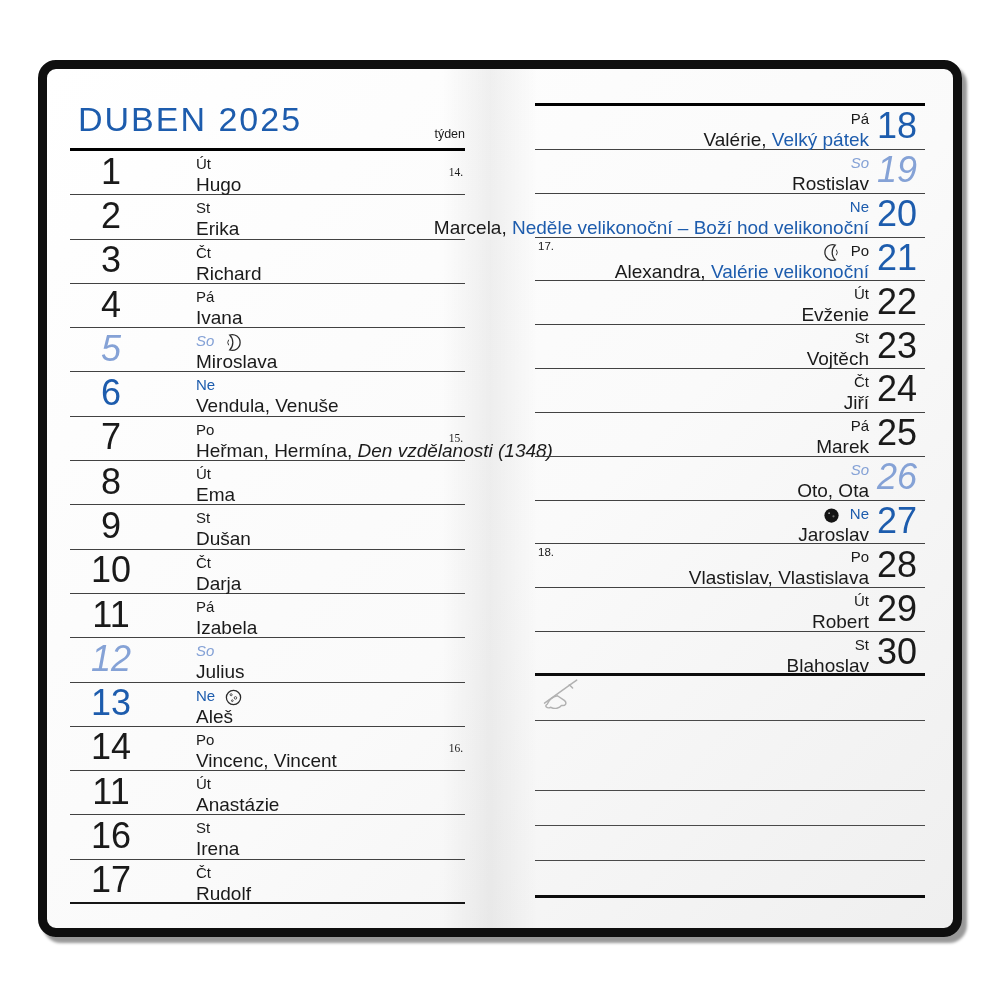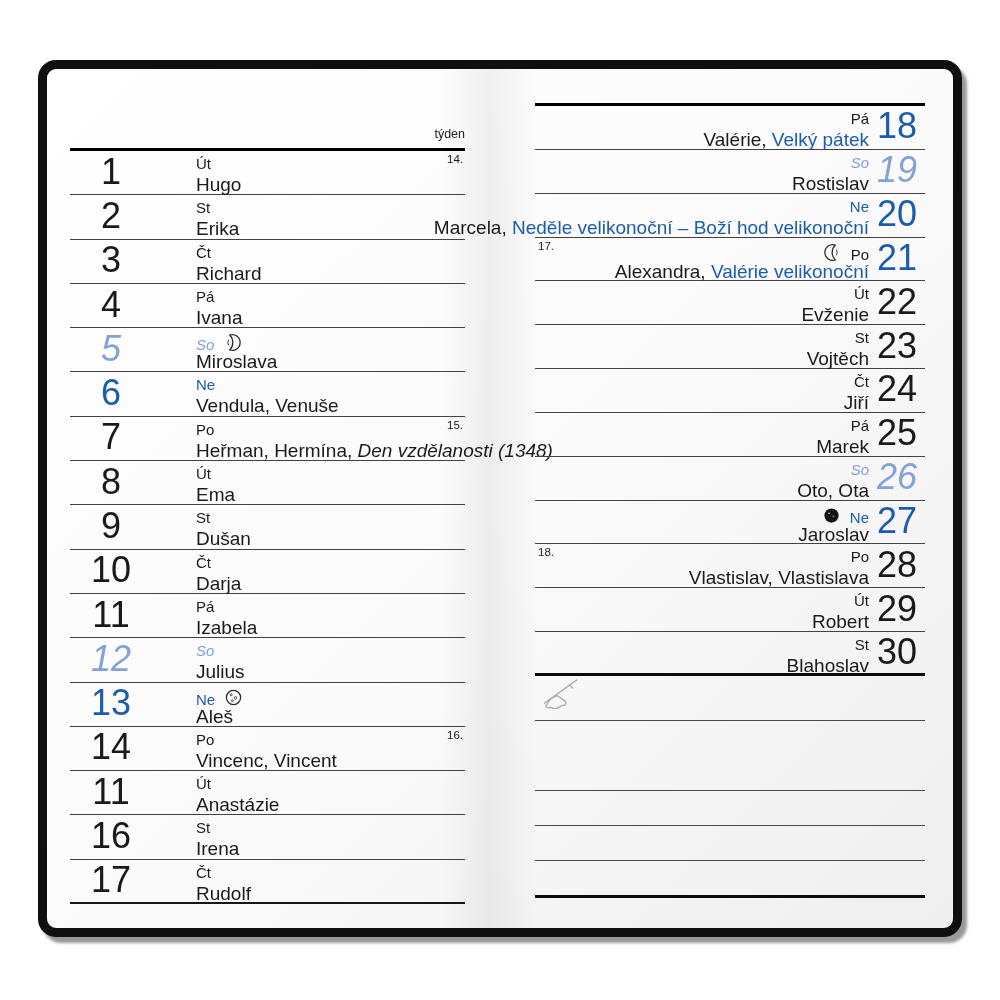--- a/index.html
+++ b/index.html
@@ -35,50 +35,51 @@
     border-top:3px solid #000;display:grid;grid-template-rows:repeat(13,1fr);
   }
   .lrow,.rrow{position:relative;border-bottom:1.5px solid #424242;}
   .left-rows .lrow:last-child{border-bottom:2.5px solid #161616;}
   .right-rows .rrow:last-child{border-bottom:3px solid #0c0c0c;}
 
   .dnum{font-size:36px;font-weight:400;line-height:1;}
   .lrow .dnum{position:absolute;left:8px;top:50%;transform:translateY(-52%);width:66px;text-align:center;}
   .rrow .dnum{position:absolute;right:8px;top:50%;transform:translateY(-52%);}
 
-  .dowline{display:flex;align-items:flex-end;gap:9px;font-size:15px;line-height:1;}
+  .dowline{display:flex;align-items:flex-start;gap:9px;font-size:15px;line-height:1;}
   .lrow .dowline{position:absolute;left:126px;top:5px;}
   .rrow .dowline{position:absolute;right:56px;top:5px;flex-direction:row;}
 
   .names{font-size:19px;line-height:1;white-space:nowrap;text-align:center;}
   .lrow .names{position:absolute;left:126px;top:24px;}
   .rrow .names{position:absolute;right:56px;top:24px;}
 
   .wk{font-size:11.5px;line-height:1;color:#1a1a1a;}
-  .lrow .wk{position:absolute;right:2px;top:3px;}
+  .lrow .wk{position:absolute;right:2px;top:16px;font-family:Liberation Serif, serif;}
   .rrow .wk{position:absolute;left:3px;top:3px;}
 
   .c-ink{color:#1a1a1a;}
   .c-blue{color:#1d5cad;}
   .c-light{color:#85a2d6;font-style:italic;}
   .it{font-style:italic;}
 
   .moon{display:inline-block;vertical-align:middle;}
 
   .note-line{position:absolute;left:488px;width:390px;height:0;border-top:1.5px solid #4a4a4a;}
   .note-line-thick{position:absolute;left:488px;width:390px;height:0;border-top:3px solid #0c0c0c;}
   .n1{top:651px;} .n2{top:721px;} .n3{top:756px;} .n4{top:791px;} .n5{top:826px;}
   .pen-icon{position:absolute;left:492px;top:608px;}
 </style>
 </head>
 <body>
 
 <div class="cover">
   <div class="spine-shadow"></div>
 
+  <div class="month-title">DUBEN 2025</div>
   <div class="week-col-label">týden</div>
   <div class="left-rows">
       <div class="lrow">
         <span class="dnum c-ink">1</span>
         <span class="dowline">
           <span class="c-ink">Út</span>
         </span>
         <span class="names c-ink">Hugo</span>
         <span class="wk">14.</span>
       </div>

